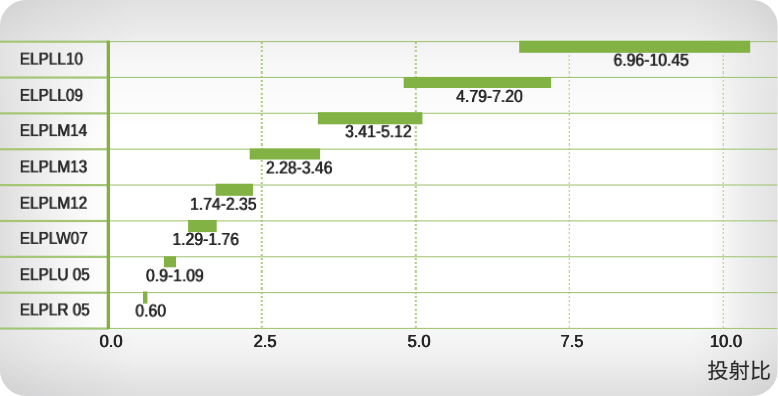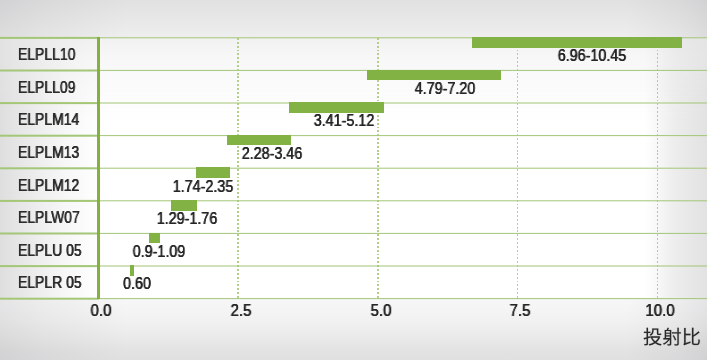--- a/index.html
+++ b/index.html
@@ -1,19 +1,19 @@
 <!DOCTYPE html>
 <html><head>
 <meta charset="utf-8">
 <title>Chart</title>
 <style>
   html,body{margin:0;padding:0;}
   body{width:707px;height:360px;overflow:hidden;font-family:"Liberation Sans",sans-serif;
        -webkit-font-smoothing:antialiased;}
-  #stage{position:relative;width:707px;height:360px;overflow:hidden;background:#e4e3e4;}
+  #stage{position:relative;width:707px;height:360px;overflow:hidden;background:#e4e3e4;border-radius:24px;}
 
   
   .sheen-v{position:absolute;left:0;top:0;width:707px;height:360px;
     background:linear-gradient(to bottom,
       #e1e1e2   0px,
       #ececec  32px,
       #f4f4f4  50px,
       #fbfbfb 110px,
       #ffffff 165px,
       #ffffff 255px,

